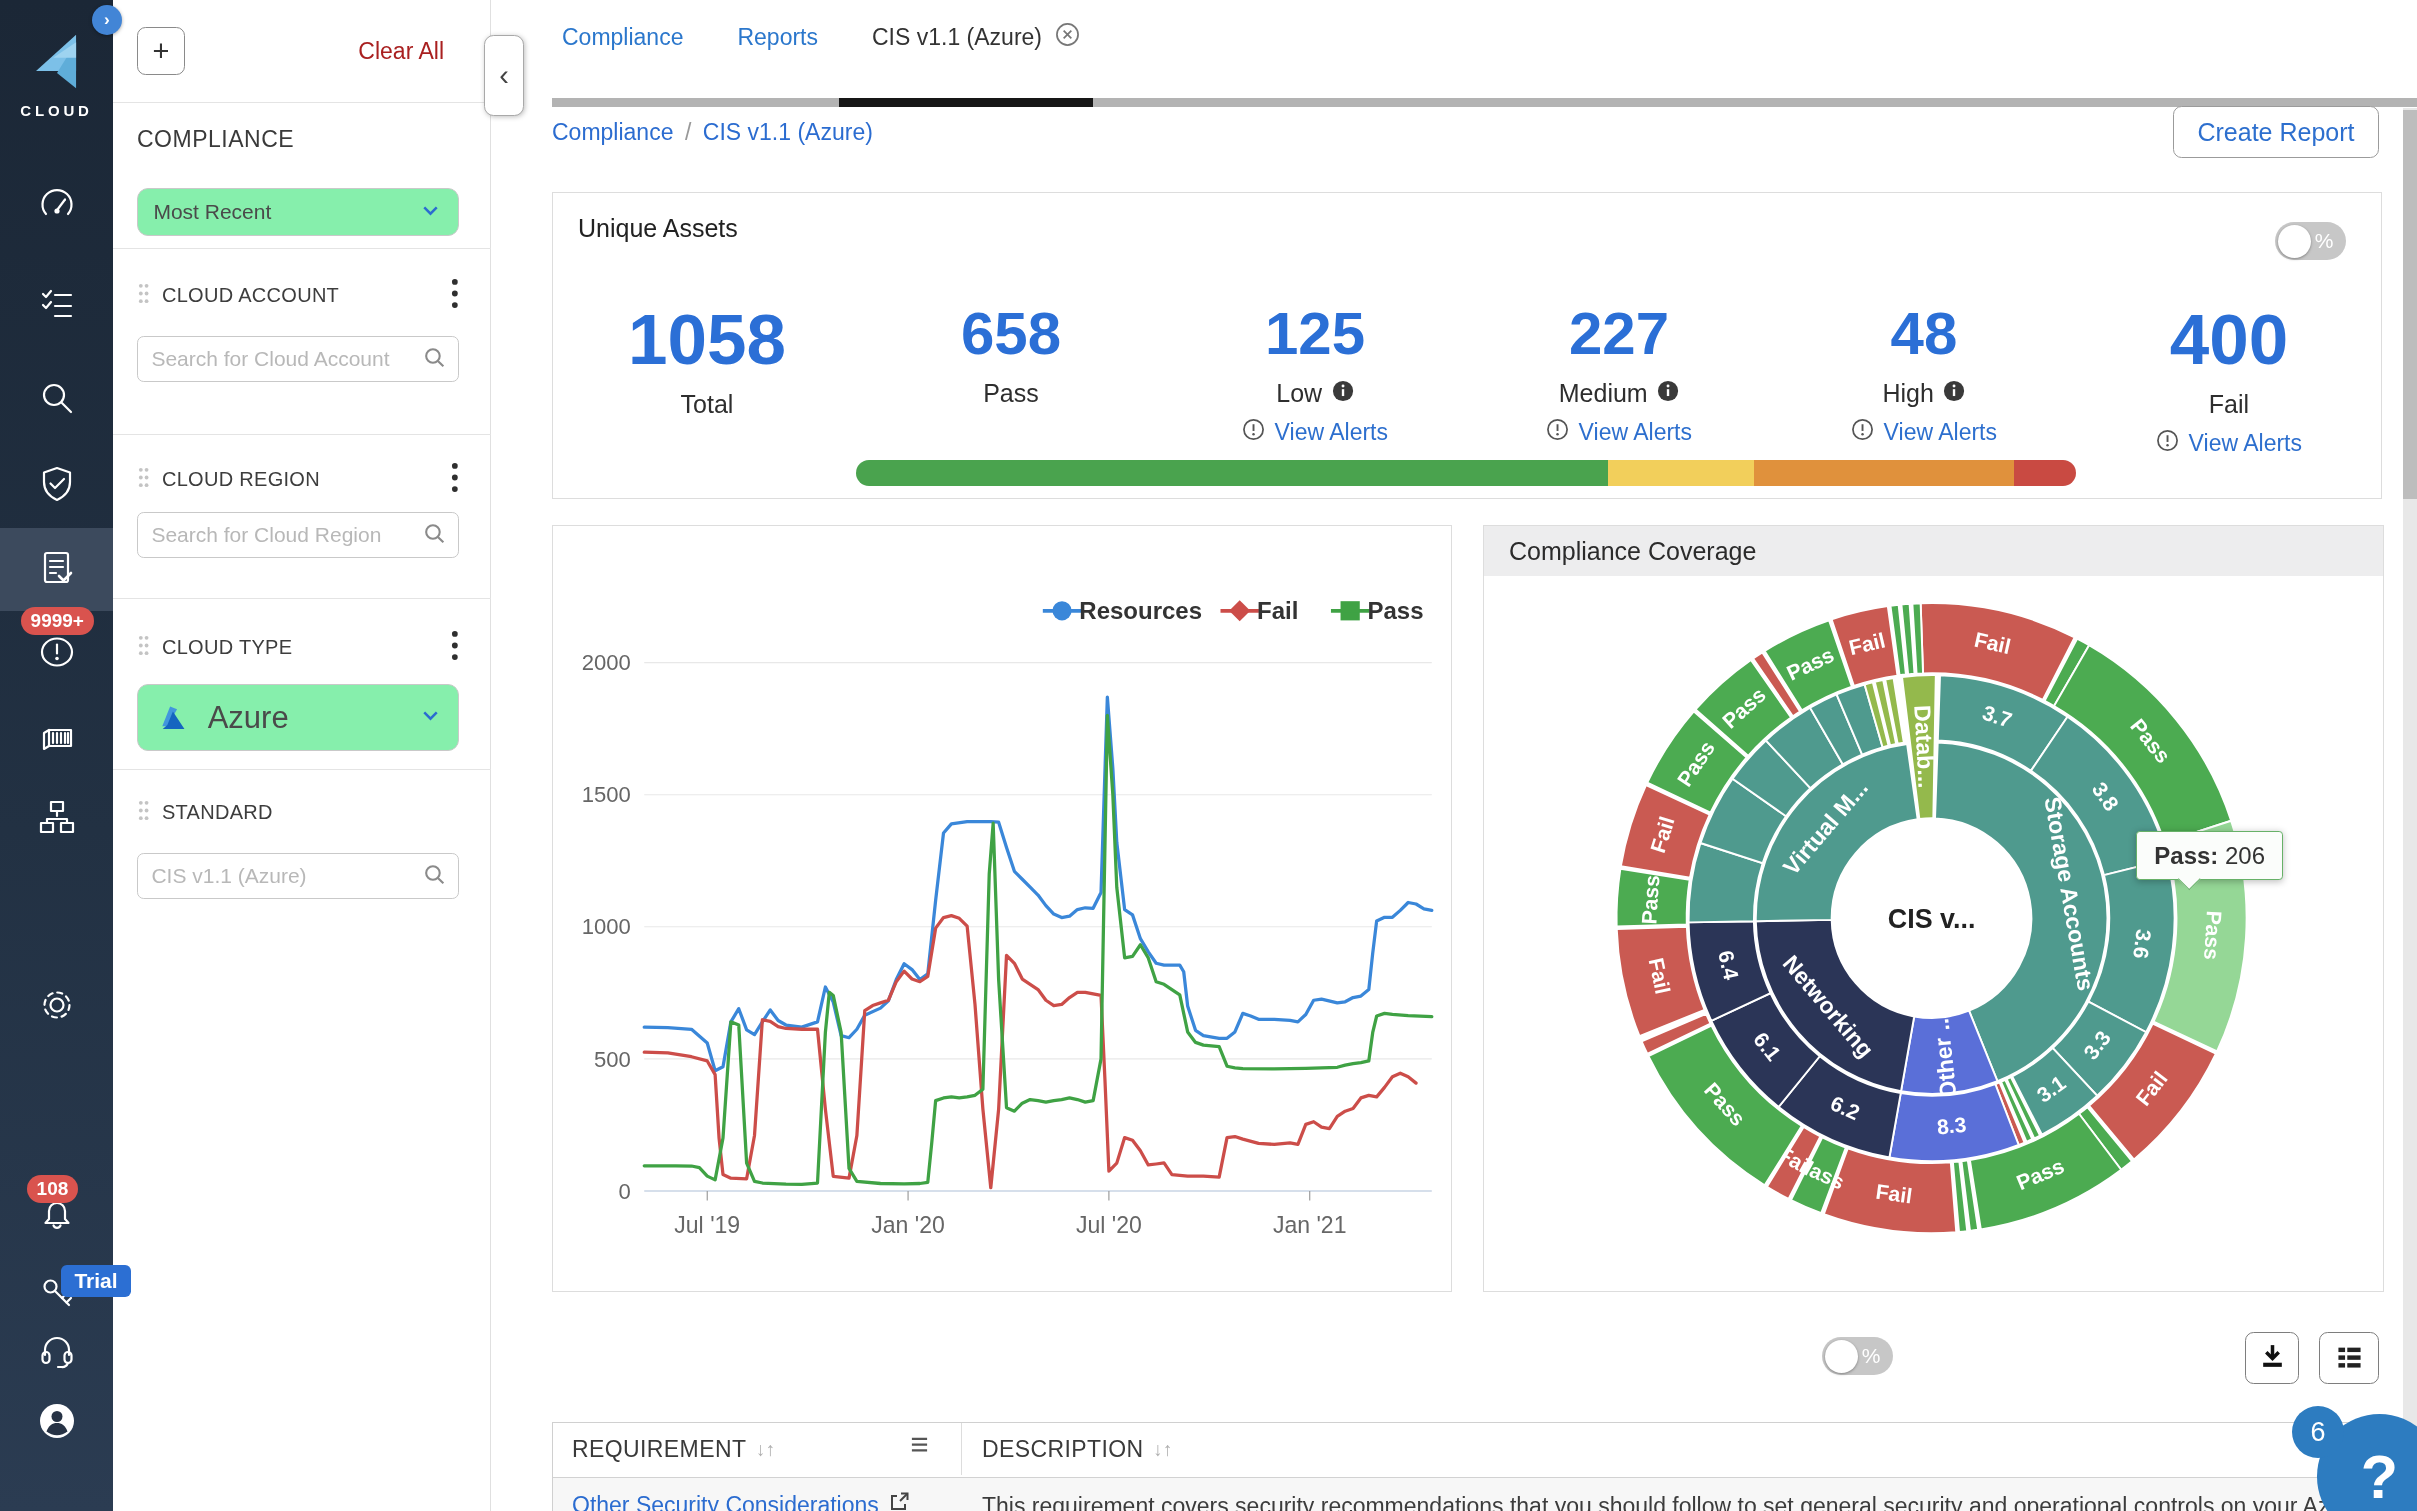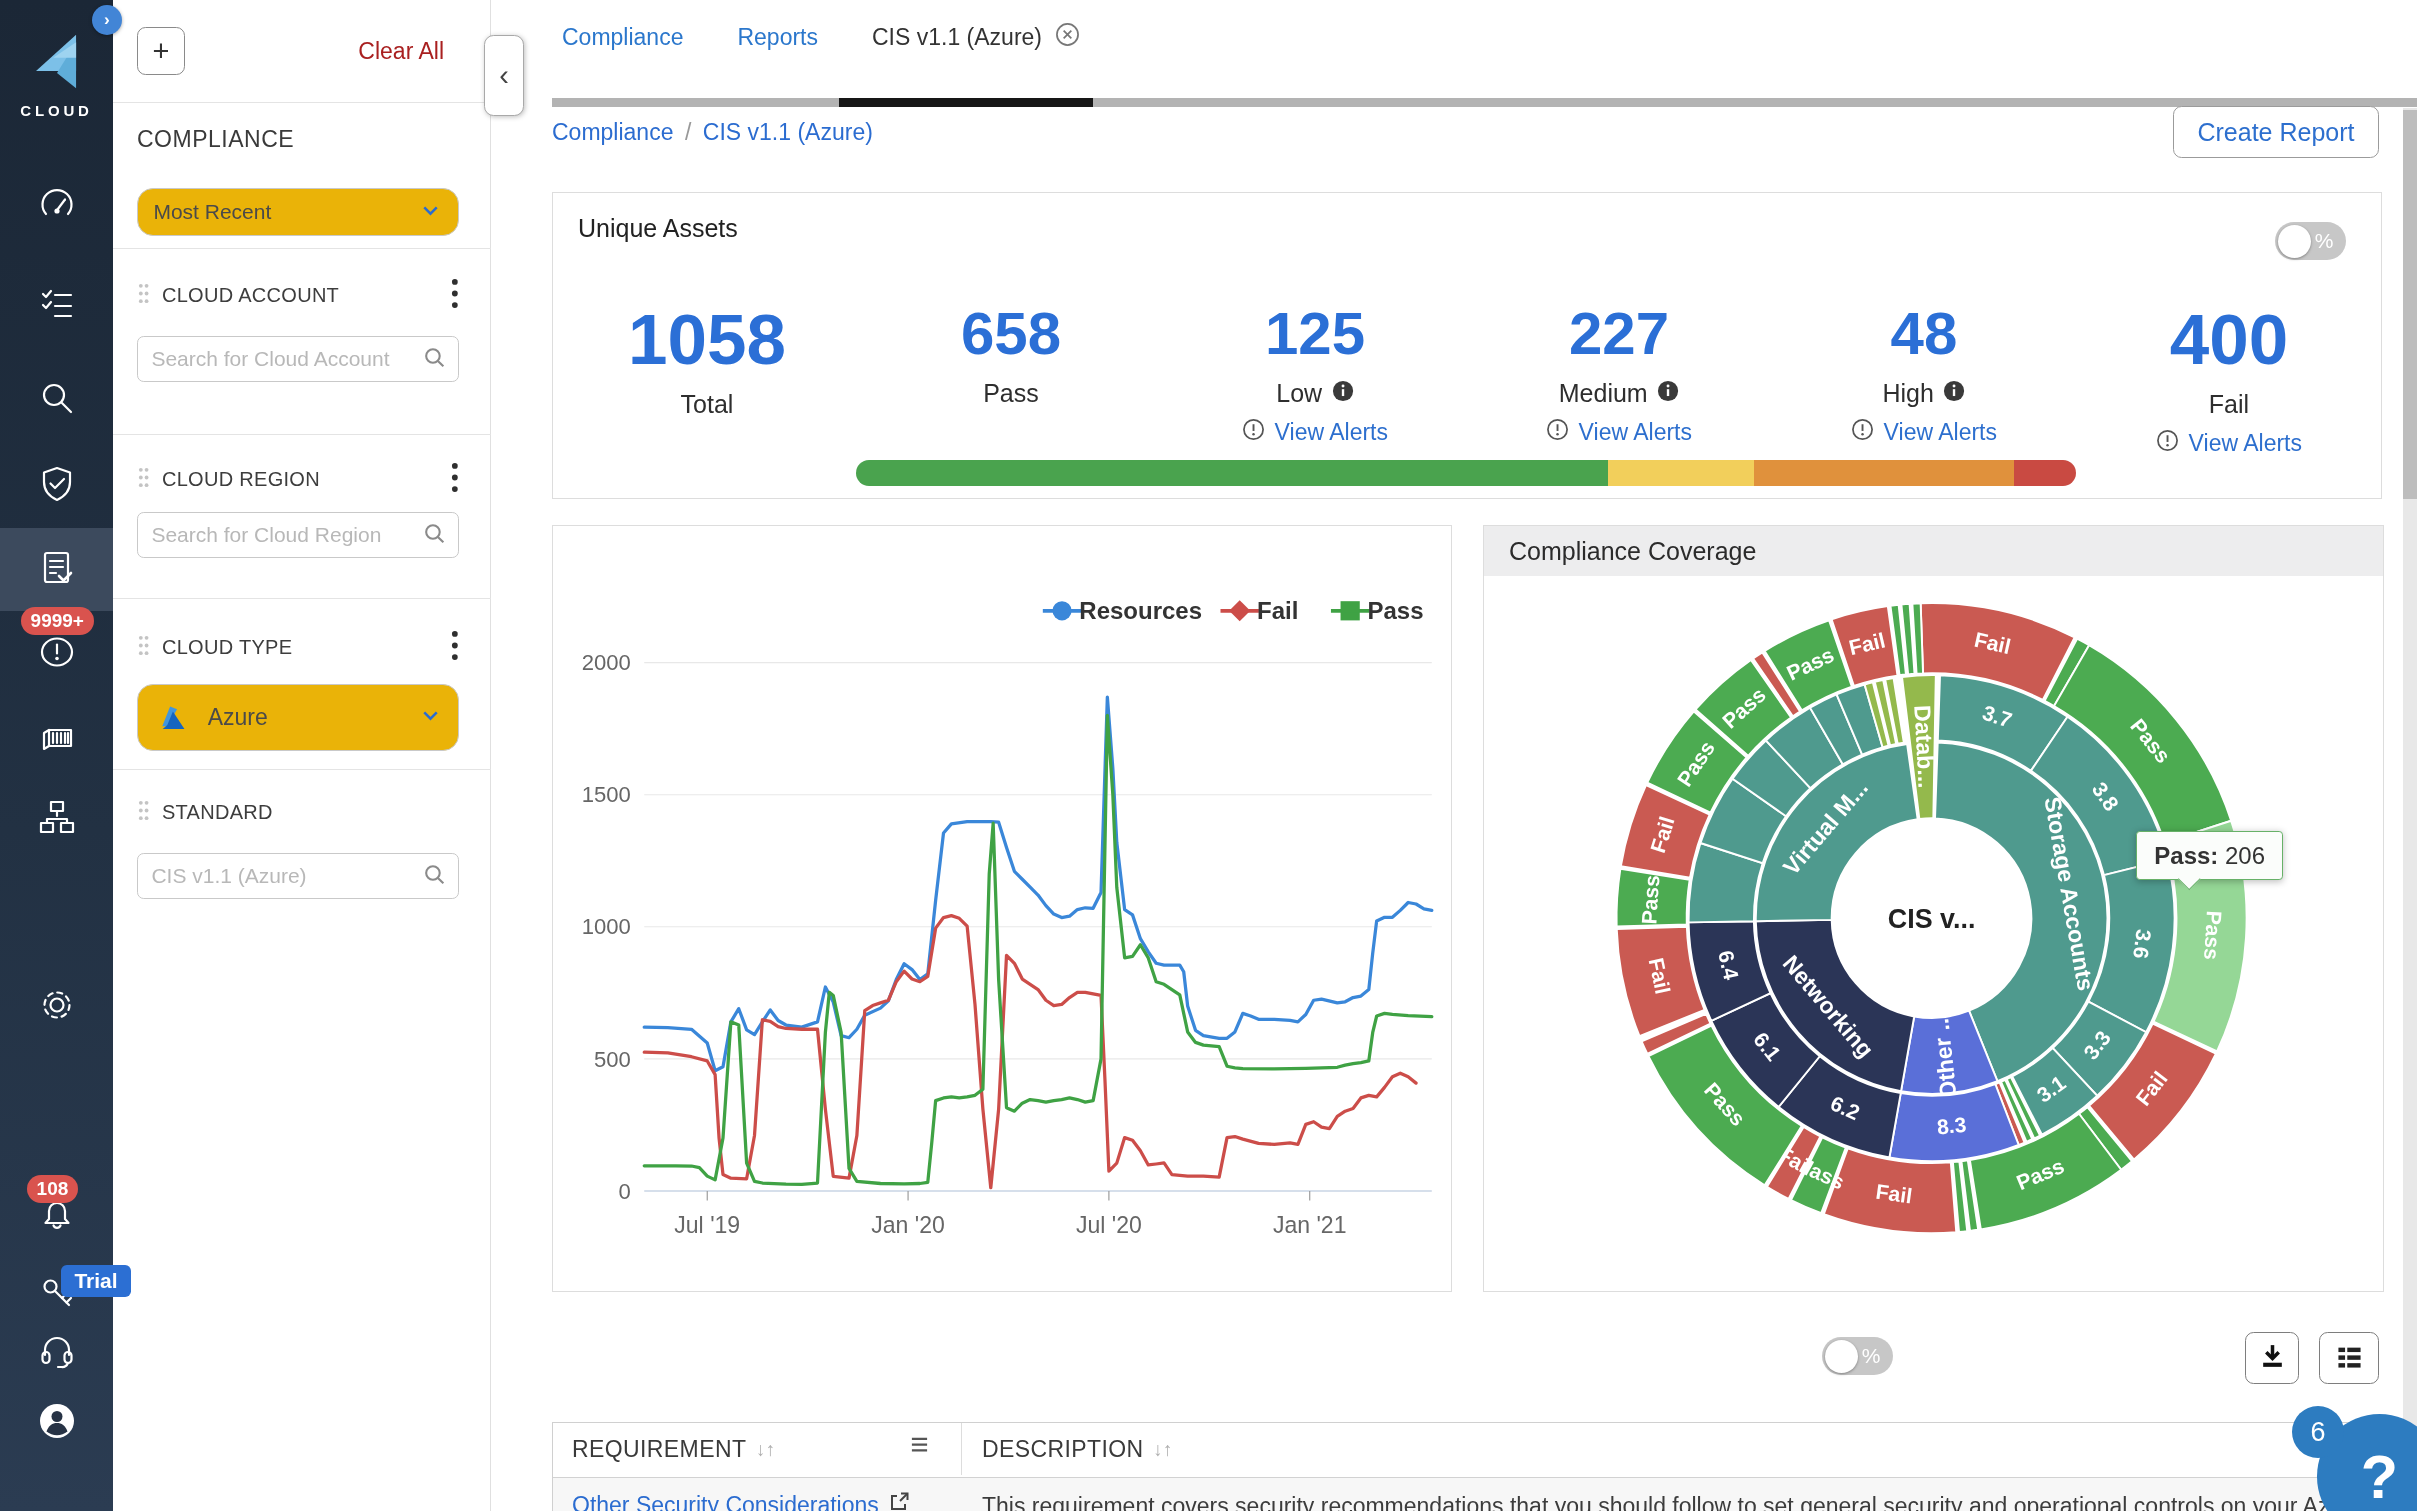--- a/index.html
+++ b/index.html
@@ -18,21 +18,21 @@
   .nav-badge { position:absolute; background:#d9534e; color:#fff; font-size:19px; font-weight:bold; border-radius:15.4px; padding:2.9px 9.6px; z-index:6; }
   .trial-badge { position:absolute; background:#2c6fd3; color:#fff; font-size:21px; font-weight:bold; border-radius:5.8px; padding:3.8px 13.4px; z-index:6; }
   .expand-btn { left:92px; top:4.8px; width:30px; height:30px; border-radius:50%; background:#4285d6; color:#fff; display:flex; align-items:center; justify-content:center; font-size:17.3px; font-weight:bold; z-index:30; cursor:pointer; box-shadow:0 1px 3.8px rgba(0,0,0,.35); }
 
   
   .filter-panel { left:113px; top:0; width:378px; height:1511px; background:#fff; border-right:1px solid #e0e0e0; z-index:4; }
   .add-btn { position:absolute; left:24px; top:27px; width:48px; height:48px; border:1.4px solid #8a8a8a; border-radius:8.6px; font-size:29px; color:#333; display:flex; align-items:center; justify-content:center; background:#fff; cursor:pointer; }
   .clear-all { position:absolute; right:46px; top:38px; color:#a92020; font-size:23px; cursor:pointer; }
   .fp-divider { position:absolute; left:0; width:378px; height:1px; background:#e4e4e4; }
   .fp-title { position:absolute; left:24px; top:126px; font-size:23px; color:#3a3a3a; letter-spacing:0.5px; }
-  .fp-select { position:absolute; left:24px; width:322px; border:1px solid #c9c9c9; border-radius:16px; background:#eab308; display:flex; align-items:center; padding:0 15.4px; cursor:pointer; }
+  .fp-select { position:absolute; left:24px; width:322px; border:1px solid #c9c9c9; border-radius:11px; background:#86efac; display:flex; align-items:center; padding:0 15.4px; cursor:pointer; }
   .fp-select .val { font-size:21px; color:#4a4a4a; flex:1; }
   .sec-head { position:absolute; left:24px; width:322px; display:flex; align-items:center; }
   .sec-title { font-size:20px; color:#3d3d3d; letter-spacing:0.3px; margin-left:11.5px; flex:1; }
   .fp-input { position:absolute; left:24px; width:322px; height:46px; border:1px solid #c9c9c9; border-radius:6.7px; background:#fff; display:flex; align-items:center; padding:0 13.4px; }
   .fp-input input { border:none; outline:none; flex:1; font-size:21px; color:#555; font-family:"Liberation Sans",sans-serif; background:transparent; }
   .fp-input input::placeholder { color:#b8b8b8; }
 
   
   .tabbar { left:562px; top:15.4px; height:44px; display:flex; gap:54px; align-items:center; z-index:3; }
   .tab { font-size:23px; color:#2b77cc; cursor:pointer; display:flex; align-items:center; gap:13.4px; }
@@ -298,21 +298,21 @@
                 <circle cx="4" cy="17" r="3"></circle>
                 <circle cx="4" cy="29" r="3"></circle>
               </g>
             </svg></span>
         </div>
         <div class="fp-select" style="top: 684px; height: 67px;">
           <span style="width:37px;height:37px;margin-right:17.3px"><svg viewBox="0 0 40 40">
               <path d="M18.5 8L10 29.5h5.5L26 11z" fill="#4296dd"></path>
               <path d="M21.5 13.5L15.5 28l-5 4.5H34z" fill="#1565c0"></path>
             </svg></span>
-          <span class="val" style="font-size:23px">Azure</span>
+          <span class="val" style="font-size:31px">Azure</span>
           <span><svg width="25" height="25" viewBox="0 0 24 24">
               <path d="M6 9l6 6 6-6" fill="none" stroke="#2b6cd0" stroke-width="2.4"></path>
             </svg></span>
         </div>
         <div class="fp-divider" style="top: 769px;"></div>
         <div class="sec-head" style="top: 799px;">
           <span><svg width="13.4" height="23" viewBox="0 0 14 24">
               <g fill="#c4c4c4">
                 <circle cx="4" cy="4" r="2"></circle>
                 <circle cx="10" cy="4" r="2"></circle>

